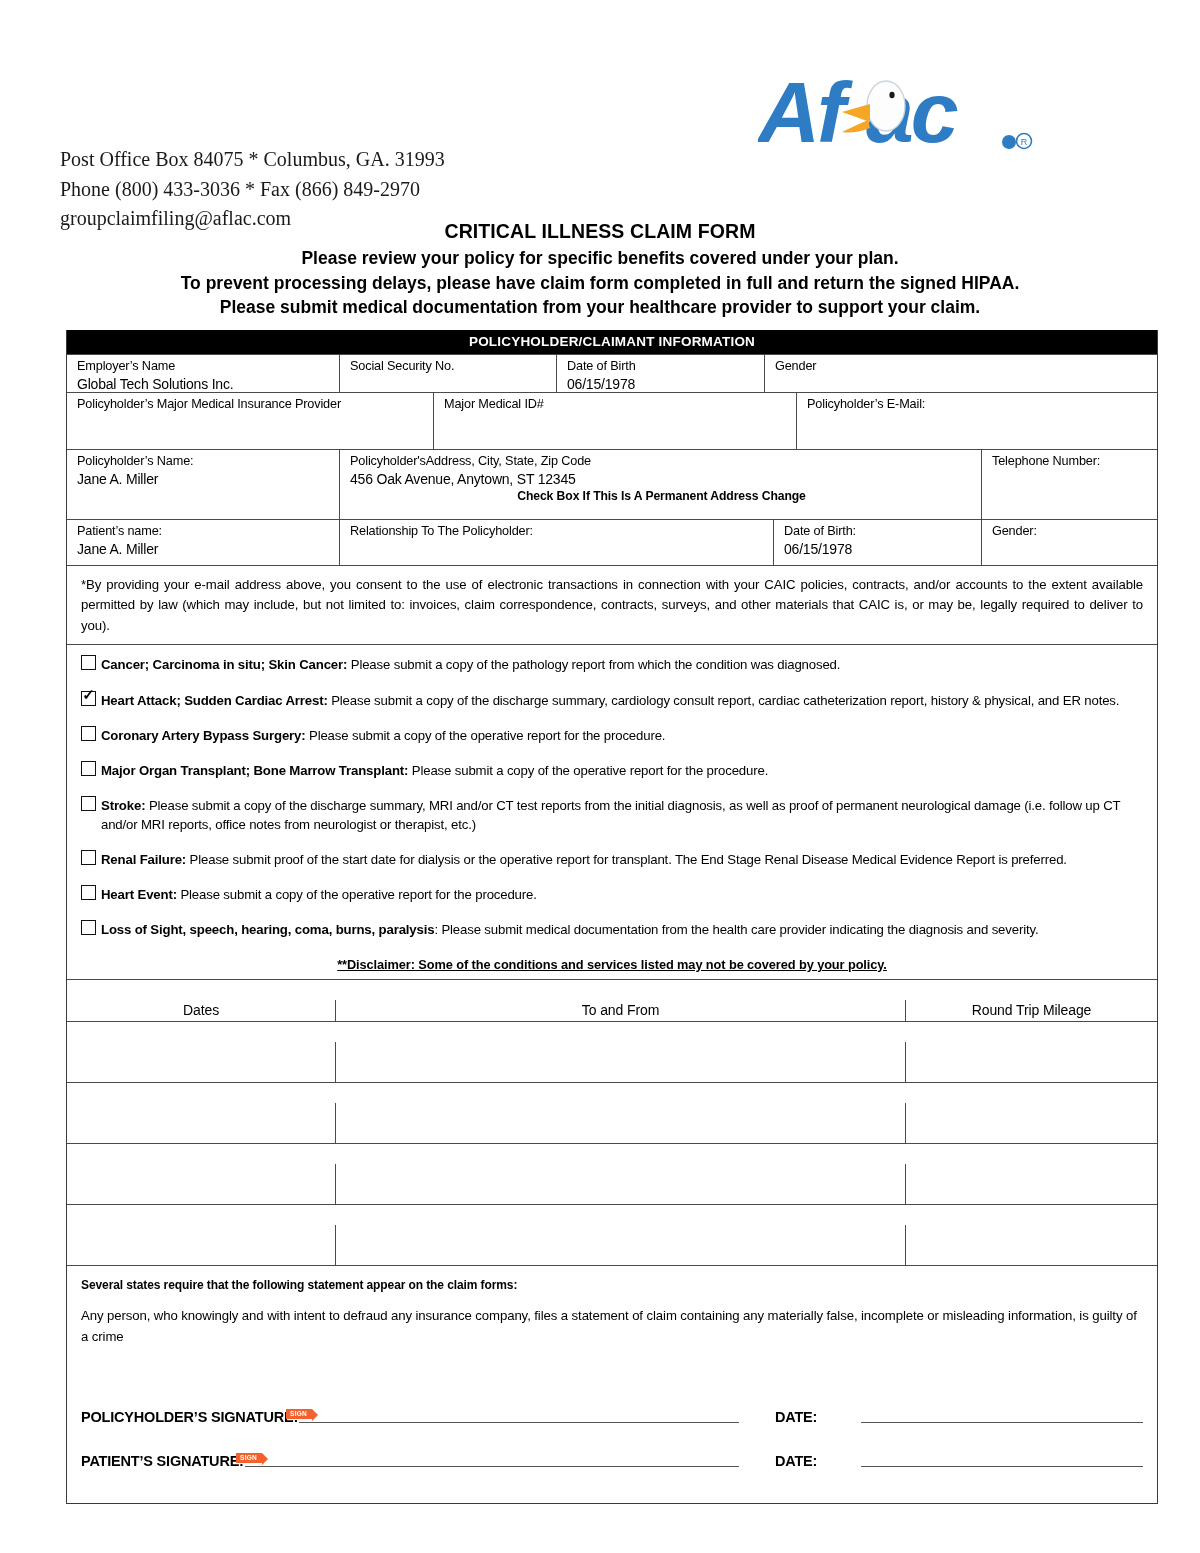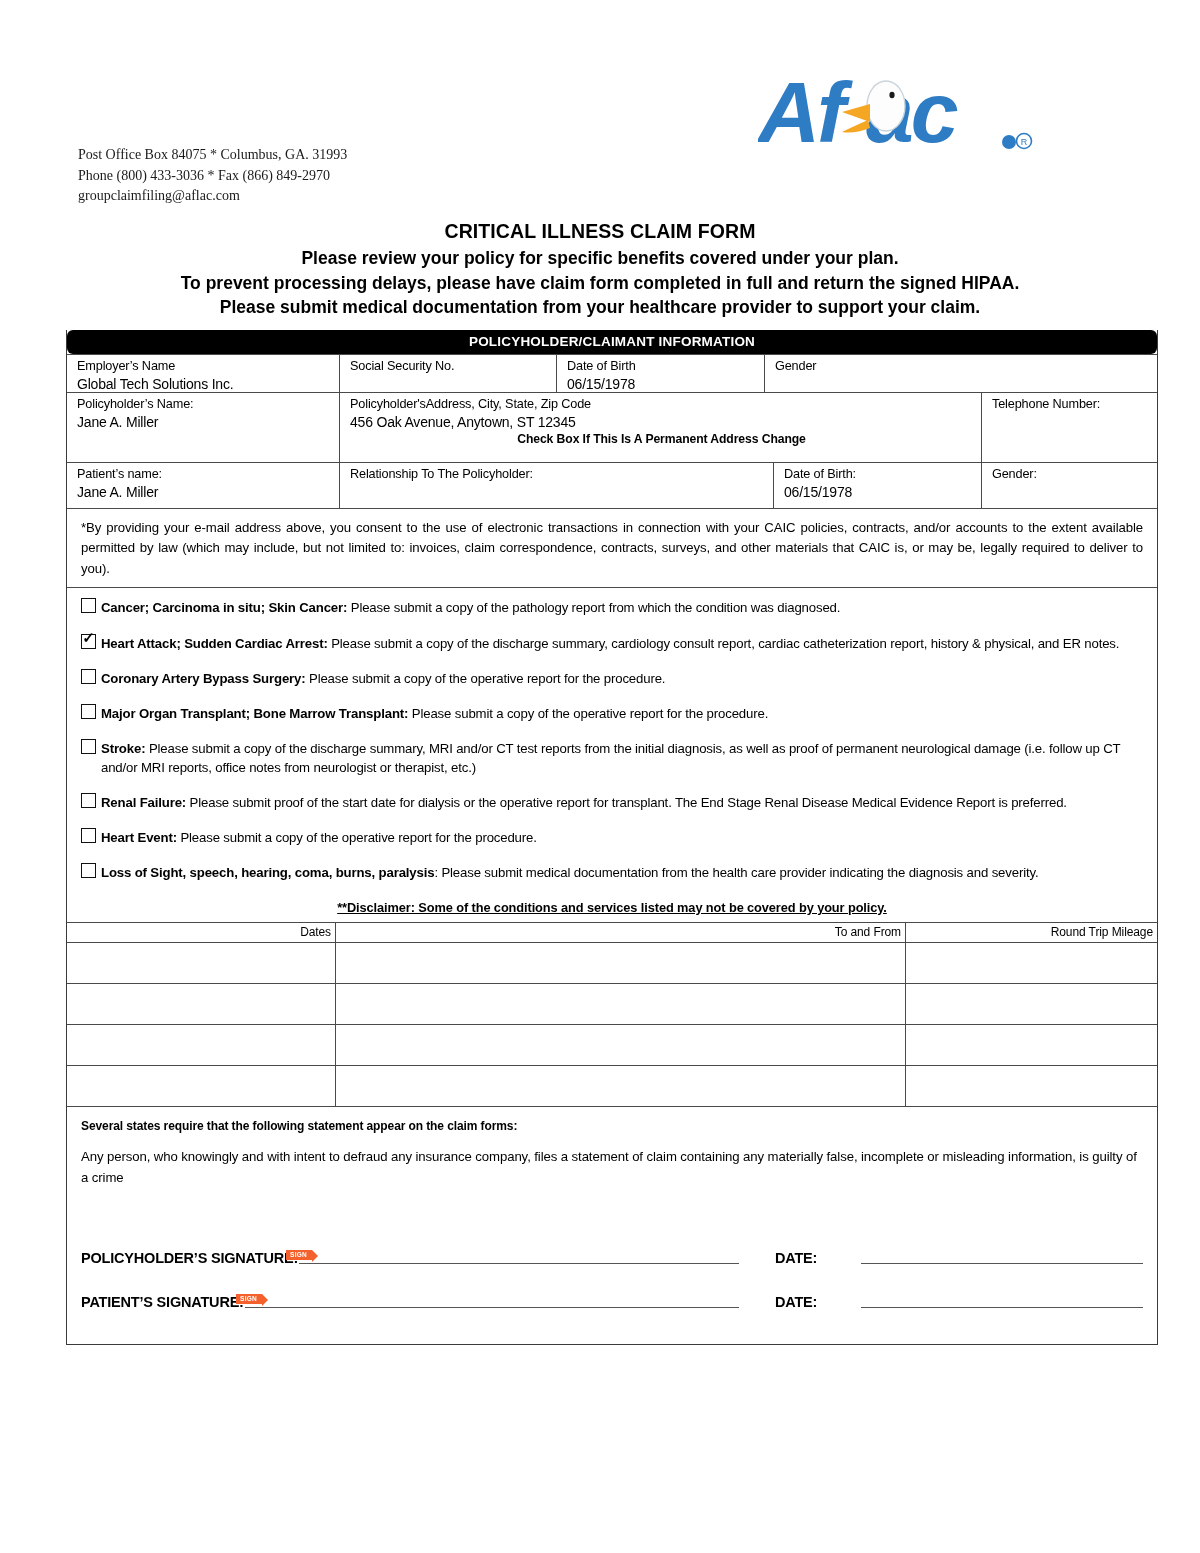--- a/index.html
+++ b/index.html
@@ -11,23 +11,23 @@
     font-family: "Liberation Sans", sans-serif;
     color: #000;
     position: relative;
     overflow: hidden;
   }
 
   
   .header { position: relative; height: 200px; }
   .contact {
     position: absolute;
-    left: 78px; top: 145px;
+    left: 60px; top: 145px;
     font-family: "Liberation Serif", serif;
-    font-size: 14px;
+    font-size: 20px;
     line-height: 1.48;
     color: #1a1a1a;
   }
   .contact div { white-space: nowrap; }
 
   .logo {
     position: absolute;
     left: 758px; top: 62px;
     width: 275px; height: 105px;
   }
@@ -53,21 +53,20 @@
   }
 
   .band {
     background: #000;
     color: #fff;
     text-align: center;
     font-size: 13.5px;
     font-weight: bold;
     letter-spacing: .2px;
     padding: 4px 0 5px;
-    border-radius: 6px;
   }
 
   .row { display: flex; border-top: 1.1px solid #4a4a4a; }
   .cell {
     padding: 4px 8px 5px 10px;
     border-left: 1.1px solid #4a4a4a;
     position: relative;
     min-width: 0;
   }
   .cell:first-child { border-left: none; }
@@ -154,24 +153,25 @@
     padding: 2px 0 3px;
     letter-spacing: -.1px;
   }
 
   
   .mtable { border-top: 1.1px solid #4a4a4a; }
   .mrow { display: flex; }
   .mrow + .mrow { border-top: 1.1px solid #4a4a4a; }
   .mcell {
     border-left: 1.1px solid #4a4a4a;
-    text-align: right;
-    font-size: 12px;
+    text-align: center;
+    font-size: 14px;
     padding: 2px 4px 3px;
     letter-spacing: -.1px;
+    margin-top: 20px;
   }
   .mcell:first-child { border-left: none; }
   .mc1 { flex: 0 0 268px; }
   .mc2 { flex: 1 1 auto; }
   .mc3 { flex: 0 0 252px; }
   .mrow.body .mcell { height: 40px; }
 
   
   .fraud {
     border-top: 1.1px solid #4a4a4a;
@@ -284,20 +284,34 @@
     <div class="cell" style="flex:0 0 208px">
       <div class="lbl">Date of  Birth</div>
       <div class="val">06/15/1978</div>
     </div>
     <div class="cell" style="flex:1 1 auto">
       <div class="lbl">Gender</div>
       <div class="val empty"></div>
     </div>
   </div>
 
+  <div class="row r2">
+    <div class="cell" style="flex:0 0 366px">
+      <div class="lbl">Policyholder’s Major Medical Insurance Provider</div>
+      <div class="val empty"></div>
+    </div>
+    <div class="cell" style="flex:0 0 363px">
+      <div class="lbl">Major Medical ID#</div>
+      <div class="val empty"></div>
+    </div>
+    <div class="cell" style="flex:1 1 auto">
+      <div class="lbl">Policyholder’s E-Mail:</div>
+      <div class="val empty"></div>
+    </div>
+  </div>
 
   <div class="row r3">
     <div class="cell" style="flex:0 0 272px">
       <div class="lbl">Policyholder’s Name:</div>
       <div class="val">Jane A. Miller</div>
     </div>
     <div class="cell" style="flex:0 0 642px">
       <div class="lbl">Policyholder'sAddress, City, State, Zip Code</div>
       <div class="val">456 Oak Avenue, Anytown, ST 12345</div>
       <div class="addr-note">Check Box If This Is A Permanent Address Change</div>

